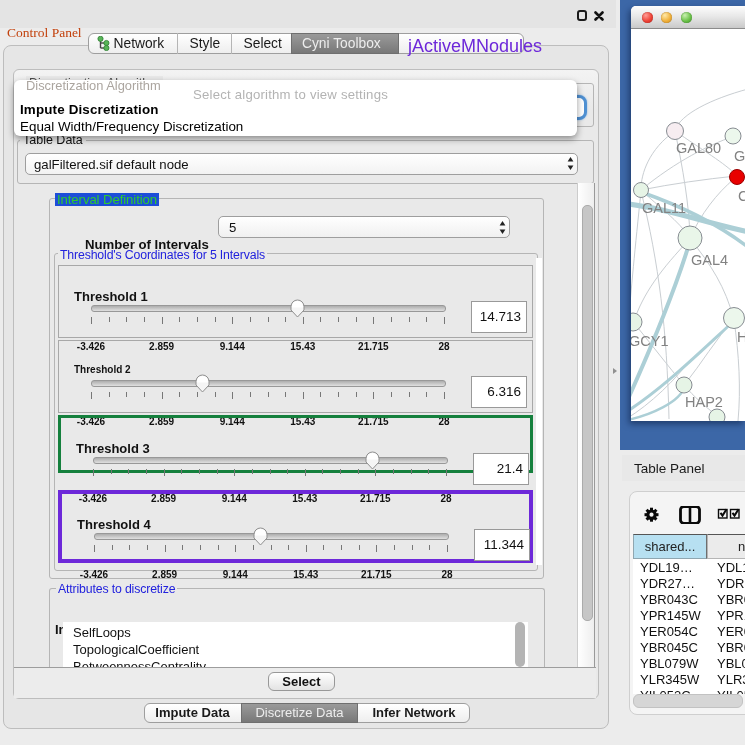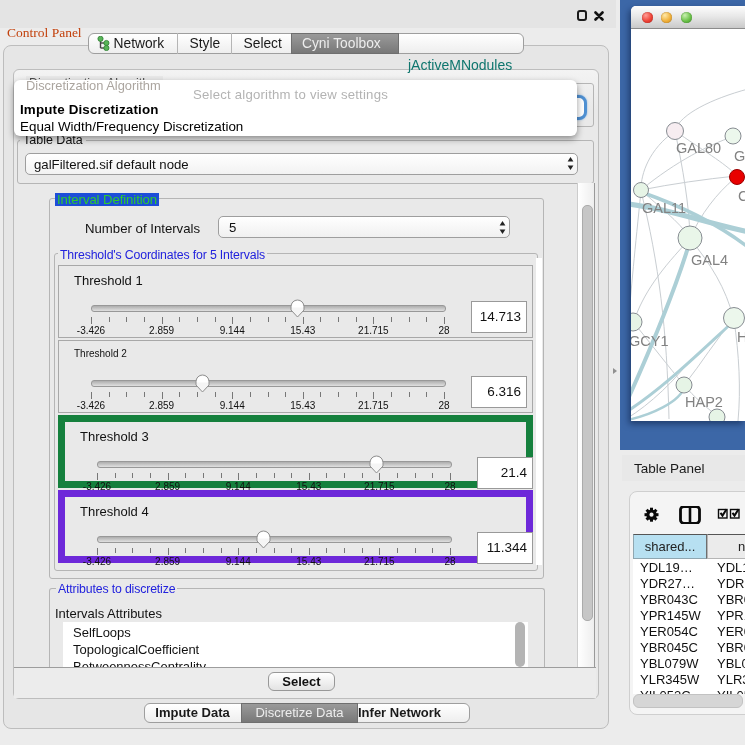--- a/index.html
+++ b/index.html
@@ -1,19 +1,19 @@
 <!DOCTYPE html>
 <html><head>
 <meta charset="utf-8">
 <style>
   html,body{margin:0;padding:0;}
   body{width:745px;height:745px;overflow:hidden;background:#ececec;
        font-family:"Liberation Sans", sans-serif; position:relative;}
   .abs{position:absolute;}
-  .bold{font-weight:normal;}
+  .bold{font-weight:bold;margin-top:16px;}
 </style>
 </head>
 <body>
 
 <div class="abs" style="left:620px;top:0;width:125px;height:450px;background:#3c67a7;"></div>
 
 <div class="abs" style="left:631px;top:6px;width:114px;height:415px;background:#fff;
      box-shadow:-2px 3px 6px rgba(10,25,60,.55); border-radius:5px 0 0 0;"></div>
 <div class="abs" id="nettitle" style="left:631px;top:6px;width:114px;height:22px;
      background:linear-gradient(#fdfdfd,#e9e9e9 45%,#c9c9c9);border-bottom:1px solid #8b8b8b;border-radius:5px 0 0 0;"></div>
@@ -152,21 +152,21 @@
   <circle cx="3.5" cy="2.8" r="2.6" fill="#58b558" stroke="#2e7d32" stroke-width=".8"></circle>
   <circle cx="9.4" cy="7" r="2.6" fill="#58b558" stroke="#2e7d32" stroke-width=".8"></circle>
   <circle cx="9.4" cy="12" r="2.6" fill="#58b558" stroke="#2e7d32" stroke-width=".8"></circle>
 </svg>
 <div class="abs" style="left:113.5px;top:37px;font-size:13.8px;line-height:1;color:#1a1a1a;">Network</div>
 <div class="abs" style="left:177px;top:33px;width:1px;height:21px;background:#b5b5b5;"></div>
 <div class="abs" style="left:189.5px;top:37px;font-size:13.8px;line-height:1;color:#1a1a1a;">Style</div>
 <div class="abs" style="left:231px;top:33px;width:1px;height:21px;background:#b5b5b5;"></div>
 <div class="abs" style="left:243.5px;top:37px;font-size:13.8px;line-height:1;color:#1a1a1a;">Select</div>
 <div class="abs" style="left:302px;top:37px;font-size:13.8px;line-height:1;color:#ededed;">Cyni Toolbox</div>
-<div class="abs" style="left:408px;top:37px;font-size:14px;line-height:1;color:#0f766e;margin-top:21px;">jActiveMNodules</div>
+<div class="abs" style="left:408px;top:37px;font-size:18px;line-height:1;color:#6d28d9;">jActiveMNodules</div>
 
 <div class="abs" style="left:17px;top:83px;width:575px;height:42px;border:1px solid #b5b5b5;border-radius:3px;"></div>
 <div class="abs" style="left:26px;top:76px;font-size:12.5px;color:#4a4a4a;background:#e9e9e9;padding:0 3px;">Discretization Algorithm</div>
 <div class="abs" style="left:546px;top:95px;width:41px;height:25px;background:#fff;border:3.5px solid #4f90d2;border-radius:8px;box-sizing:border-box;box-shadow:0 0 2px #7fb0e0;"></div>
 
 <div class="abs" style="left:17px;top:140px;width:575px;height:42px;border:1px solid #b5b5b5;border-radius:3px;"></div>
 <div class="abs" style="left:20px;top:134px;font-size:12.5px;line-height:1;color:#111;background:#e9e9e9;padding:0 3px;">Table Data</div>
 <div class="abs" style="left:25px;top:153px;width:553px;height:22px;background:linear-gradient(#ffffff,#f2f2f2);
      border:1px solid #9e9e9e;border-radius:5px;box-sizing:border-box;font-size:13.2px;color:#111;line-height:21px;padding-left:8px;">galFiltered.sif default node</div>
 <svg class="abs" style="left:567px;top:157px" width="7" height="13" viewBox="0 0 7 13">
@@ -263,21 +263,21 @@
     <div class="abs bold" style="left:218.8px;top:59.5px;width:50px;text-align:center;font-size:10px;line-height:1;color:#111;">15.43</div>
     <div class="abs bold" style="left:289.4px;top:59.5px;width:50px;text-align:center;font-size:10px;line-height:1;color:#111;">21.715</div>
     <div class="abs bold" style="left:360.0px;top:59.5px;width:50px;text-align:center;font-size:10px;line-height:1;color:#111;">28</div>
     <svg class="abs" style="left:135.5px;top:33px;" width="15" height="19" viewBox="0 0 15 19">
     <path d="M1,7.5 a6.5,6.5 0 0 1 13,0 v3.5 L7.5,18 L1,11 Z" fill="#f5f5f5" stroke="#8f8f8f" stroke-width="1"></path>
     <path d="M2,7.5 a5.5,5.5 0 0 1 11,0 v1 H2 Z" fill="#ffffff"></path>
   </svg>
     <div class="abs" style="left:412px;top:35px;width:56px;height:32px;background:#fff;border:1px solid #999;box-sizing:border-box;
     font-size:13.5px;color:#111;text-align:right;line-height:30px;padding-right:5px;box-sizing:border-box;">6.316</div>
   </div>
-<div class="abs" style="left:58px;top:415px;width:475px;height:73px;border:7px solid #15803d;box-sizing:border-box;">
+<div class="abs" style="left:58px;top:415px;width:475px;height:58px;border:3px solid #15803d;box-sizing:border-box;">
     <div class="abs bold" style="left:15px;top:8px;font-size:13px;line-height:1;color:#111;">Threshold 3</div>
     <div class="abs" style="left:32px;top:39px;width:353px;height:5px;background:linear-gradient(#adadad,#e0e0e0);border:1px solid #989898;border-radius:3px;"></div>
     <div class="abs" style="left:32.0px;top:51px;width:1px;height:7px;background:#777;"></div>
     <div class="abs" style="left:49.6px;top:51px;width:1px;height:5px;background:#777;"></div>
     <div class="abs" style="left:67.3px;top:51px;width:1px;height:5px;background:#777;"></div>
     <div class="abs" style="left:84.9px;top:51px;width:1px;height:5px;background:#777;"></div>
     <div class="abs" style="left:102.6px;top:51px;width:1px;height:7px;background:#777;"></div>
     <div class="abs" style="left:120.3px;top:51px;width:1px;height:5px;background:#777;"></div>
     <div class="abs" style="left:137.9px;top:51px;width:1px;height:5px;background:#777;"></div>
     <div class="abs" style="left:155.5px;top:51px;width:1px;height:5px;background:#777;"></div>
@@ -300,21 +300,21 @@
     <div class="abs bold" style="left:218.8px;top:59.5px;width:50px;text-align:center;font-size:10px;line-height:1;color:#111;">15.43</div>
     <div class="abs bold" style="left:289.4px;top:59.5px;width:50px;text-align:center;font-size:10px;line-height:1;color:#111;">21.715</div>
     <div class="abs bold" style="left:360.0px;top:59.5px;width:50px;text-align:center;font-size:10px;line-height:1;color:#111;">28</div>
     <svg class="abs" style="left:303.5px;top:33px;" width="15" height="19" viewBox="0 0 15 19">
     <path d="M1,7.5 a6.5,6.5 0 0 1 13,0 v3.5 L7.5,18 L1,11 Z" fill="#f5f5f5" stroke="#8f8f8f" stroke-width="1"></path>
     <path d="M2,7.5 a5.5,5.5 0 0 1 11,0 v1 H2 Z" fill="#ffffff"></path>
   </svg>
     <div class="abs" style="left:412px;top:35px;width:56px;height:32px;background:#fff;border:1px solid #999;box-sizing:border-box;
     font-size:13.5px;color:#111;text-align:right;line-height:30px;padding-right:5px;box-sizing:border-box;">21.4</div>
   </div>
-<div class="abs" style="left:58px;top:490px;width:475px;height:73px;border:7px solid #6d28d9;box-sizing:border-box;">
+<div class="abs" style="left:58px;top:490px;width:475px;height:73px;border:4px solid #6d28d9;box-sizing:border-box;">
     <div class="abs bold" style="left:15px;top:8px;font-size:13px;line-height:1;color:#111;">Threshold 4</div>
     <div class="abs" style="left:32px;top:39px;width:353px;height:5px;background:linear-gradient(#adadad,#e0e0e0);border:1px solid #989898;border-radius:3px;"></div>
     <div class="abs" style="left:32.0px;top:51px;width:1px;height:7px;background:#777;"></div>
     <div class="abs" style="left:49.6px;top:51px;width:1px;height:5px;background:#777;"></div>
     <div class="abs" style="left:67.3px;top:51px;width:1px;height:5px;background:#777;"></div>
     <div class="abs" style="left:84.9px;top:51px;width:1px;height:5px;background:#777;"></div>
     <div class="abs" style="left:102.6px;top:51px;width:1px;height:7px;background:#777;"></div>
     <div class="abs" style="left:120.3px;top:51px;width:1px;height:5px;background:#777;"></div>
     <div class="abs" style="left:137.9px;top:51px;width:1px;height:5px;background:#777;"></div>
     <div class="abs" style="left:155.5px;top:51px;width:1px;height:5px;background:#777;"></div>
@@ -360,15 +360,15 @@
 <div class="abs" style="left:14px;top:666.5px;width:582px;height:30px;background:#ececec;border-top:1px solid #9d9d9d;"></div>
 <div class="abs" style="left:268px;top:672px;width:67px;height:19px;background:linear-gradient(#ffffff,#e3e3e3);
      border:1px solid #989898;border-radius:6px;box-sizing:border-box;text-align:center;font-size:13px;font-weight:bold;color:#111;line-height:17px;">Select</div>
 
 <div class="abs" style="left:144px;top:703px;width:326px;height:20px;background:linear-gradient(#ffffff,#eeeeee);
      border:1px solid #9e9e9e;border-radius:6px;box-sizing:border-box;"></div>
 <div class="abs" style="left:241px;top:703px;width:117px;height:20px;background:linear-gradient(#9a9a9a,#787878);
      border:1px solid #6f6f6f;box-sizing:border-box;"></div>
 <div class="abs" style="left:144px;top:705px;width:97px;text-align:center;font-size:13px;font-weight:bold;color:#1a1a1a;">Impute Data</div>
 <div class="abs" style="left:241px;top:705px;width:117px;text-align:center;font-size:13px;color:#ededed;">Discretize Data</div>
-<div class="abs" style="left:358px;top:705px;width:112px;text-align:left;font-size:13px;font-weight:bold;color:#1a1a1a;">Infer Network</div>
+<div class="abs" style="left:358px;top:705px;width:112px;text-align:center;font-size:13px;font-weight:bold;color:#1a1a1a;">Infer Network</div>
 
 <div class="abs" style="left:613px;top:368px;width:0;height:0;border-top:3px solid transparent;border-bottom:3px solid transparent;border-left:4px solid #909090;"></div>
 
 </body></html>

